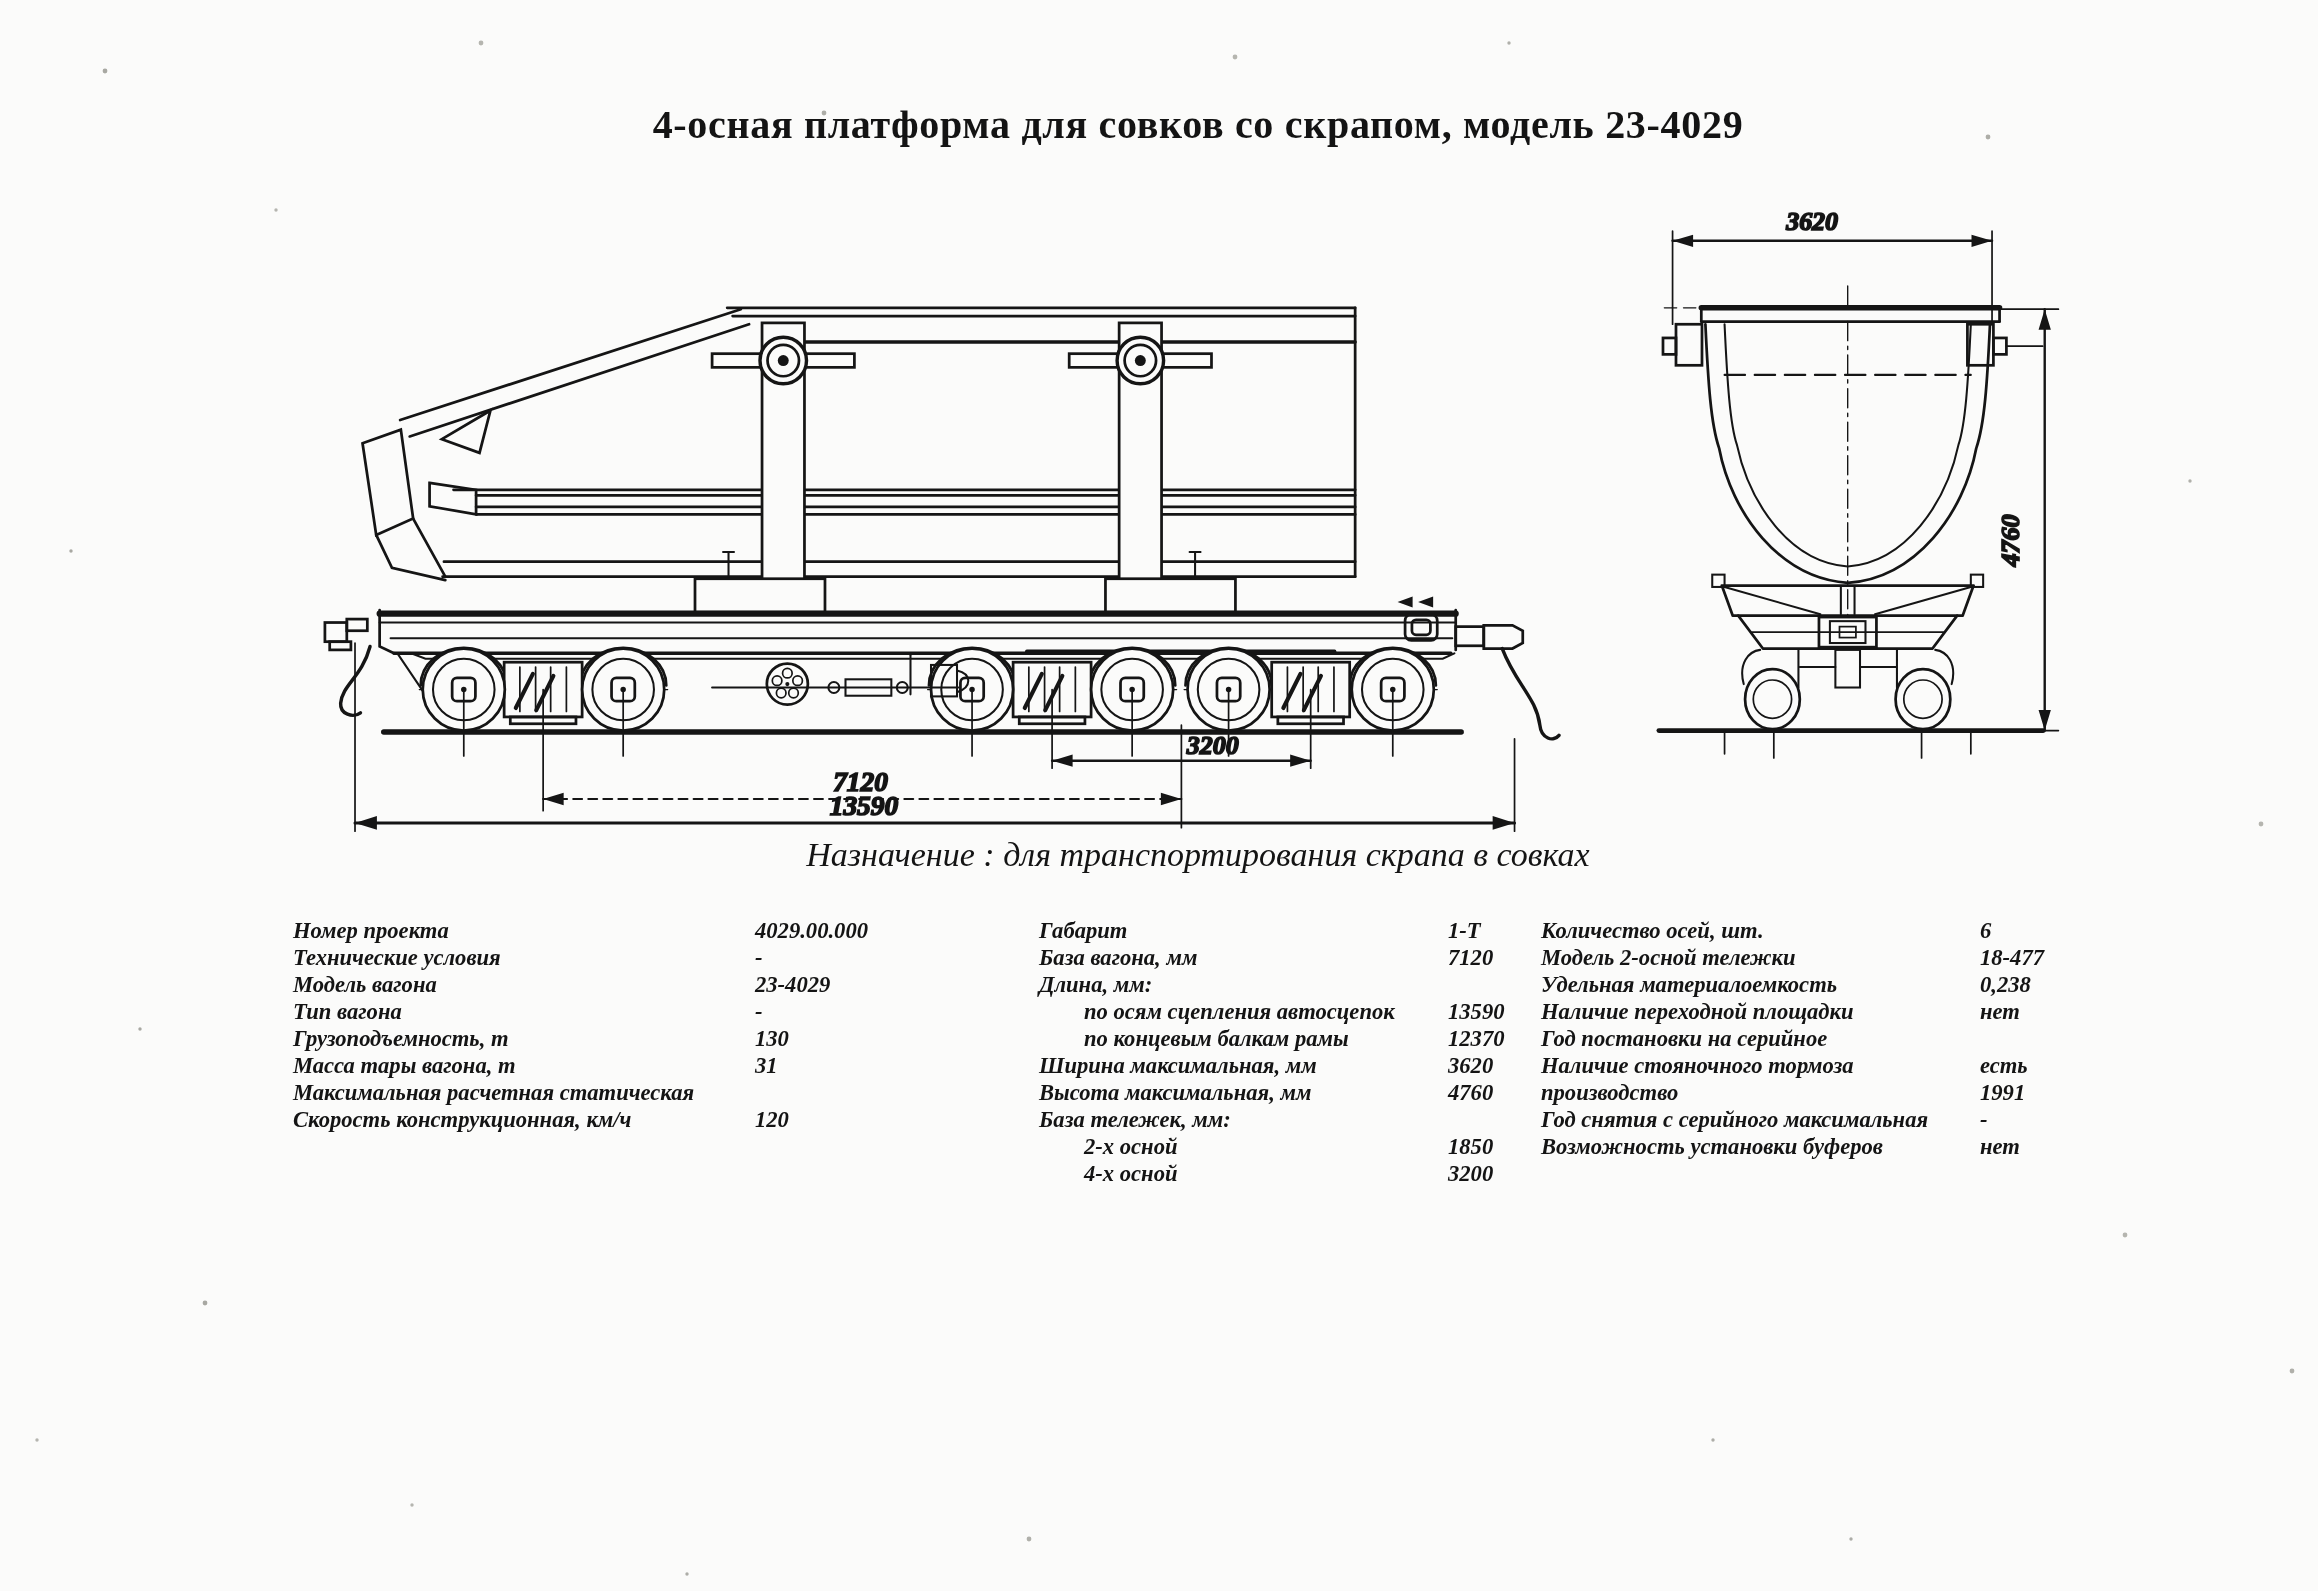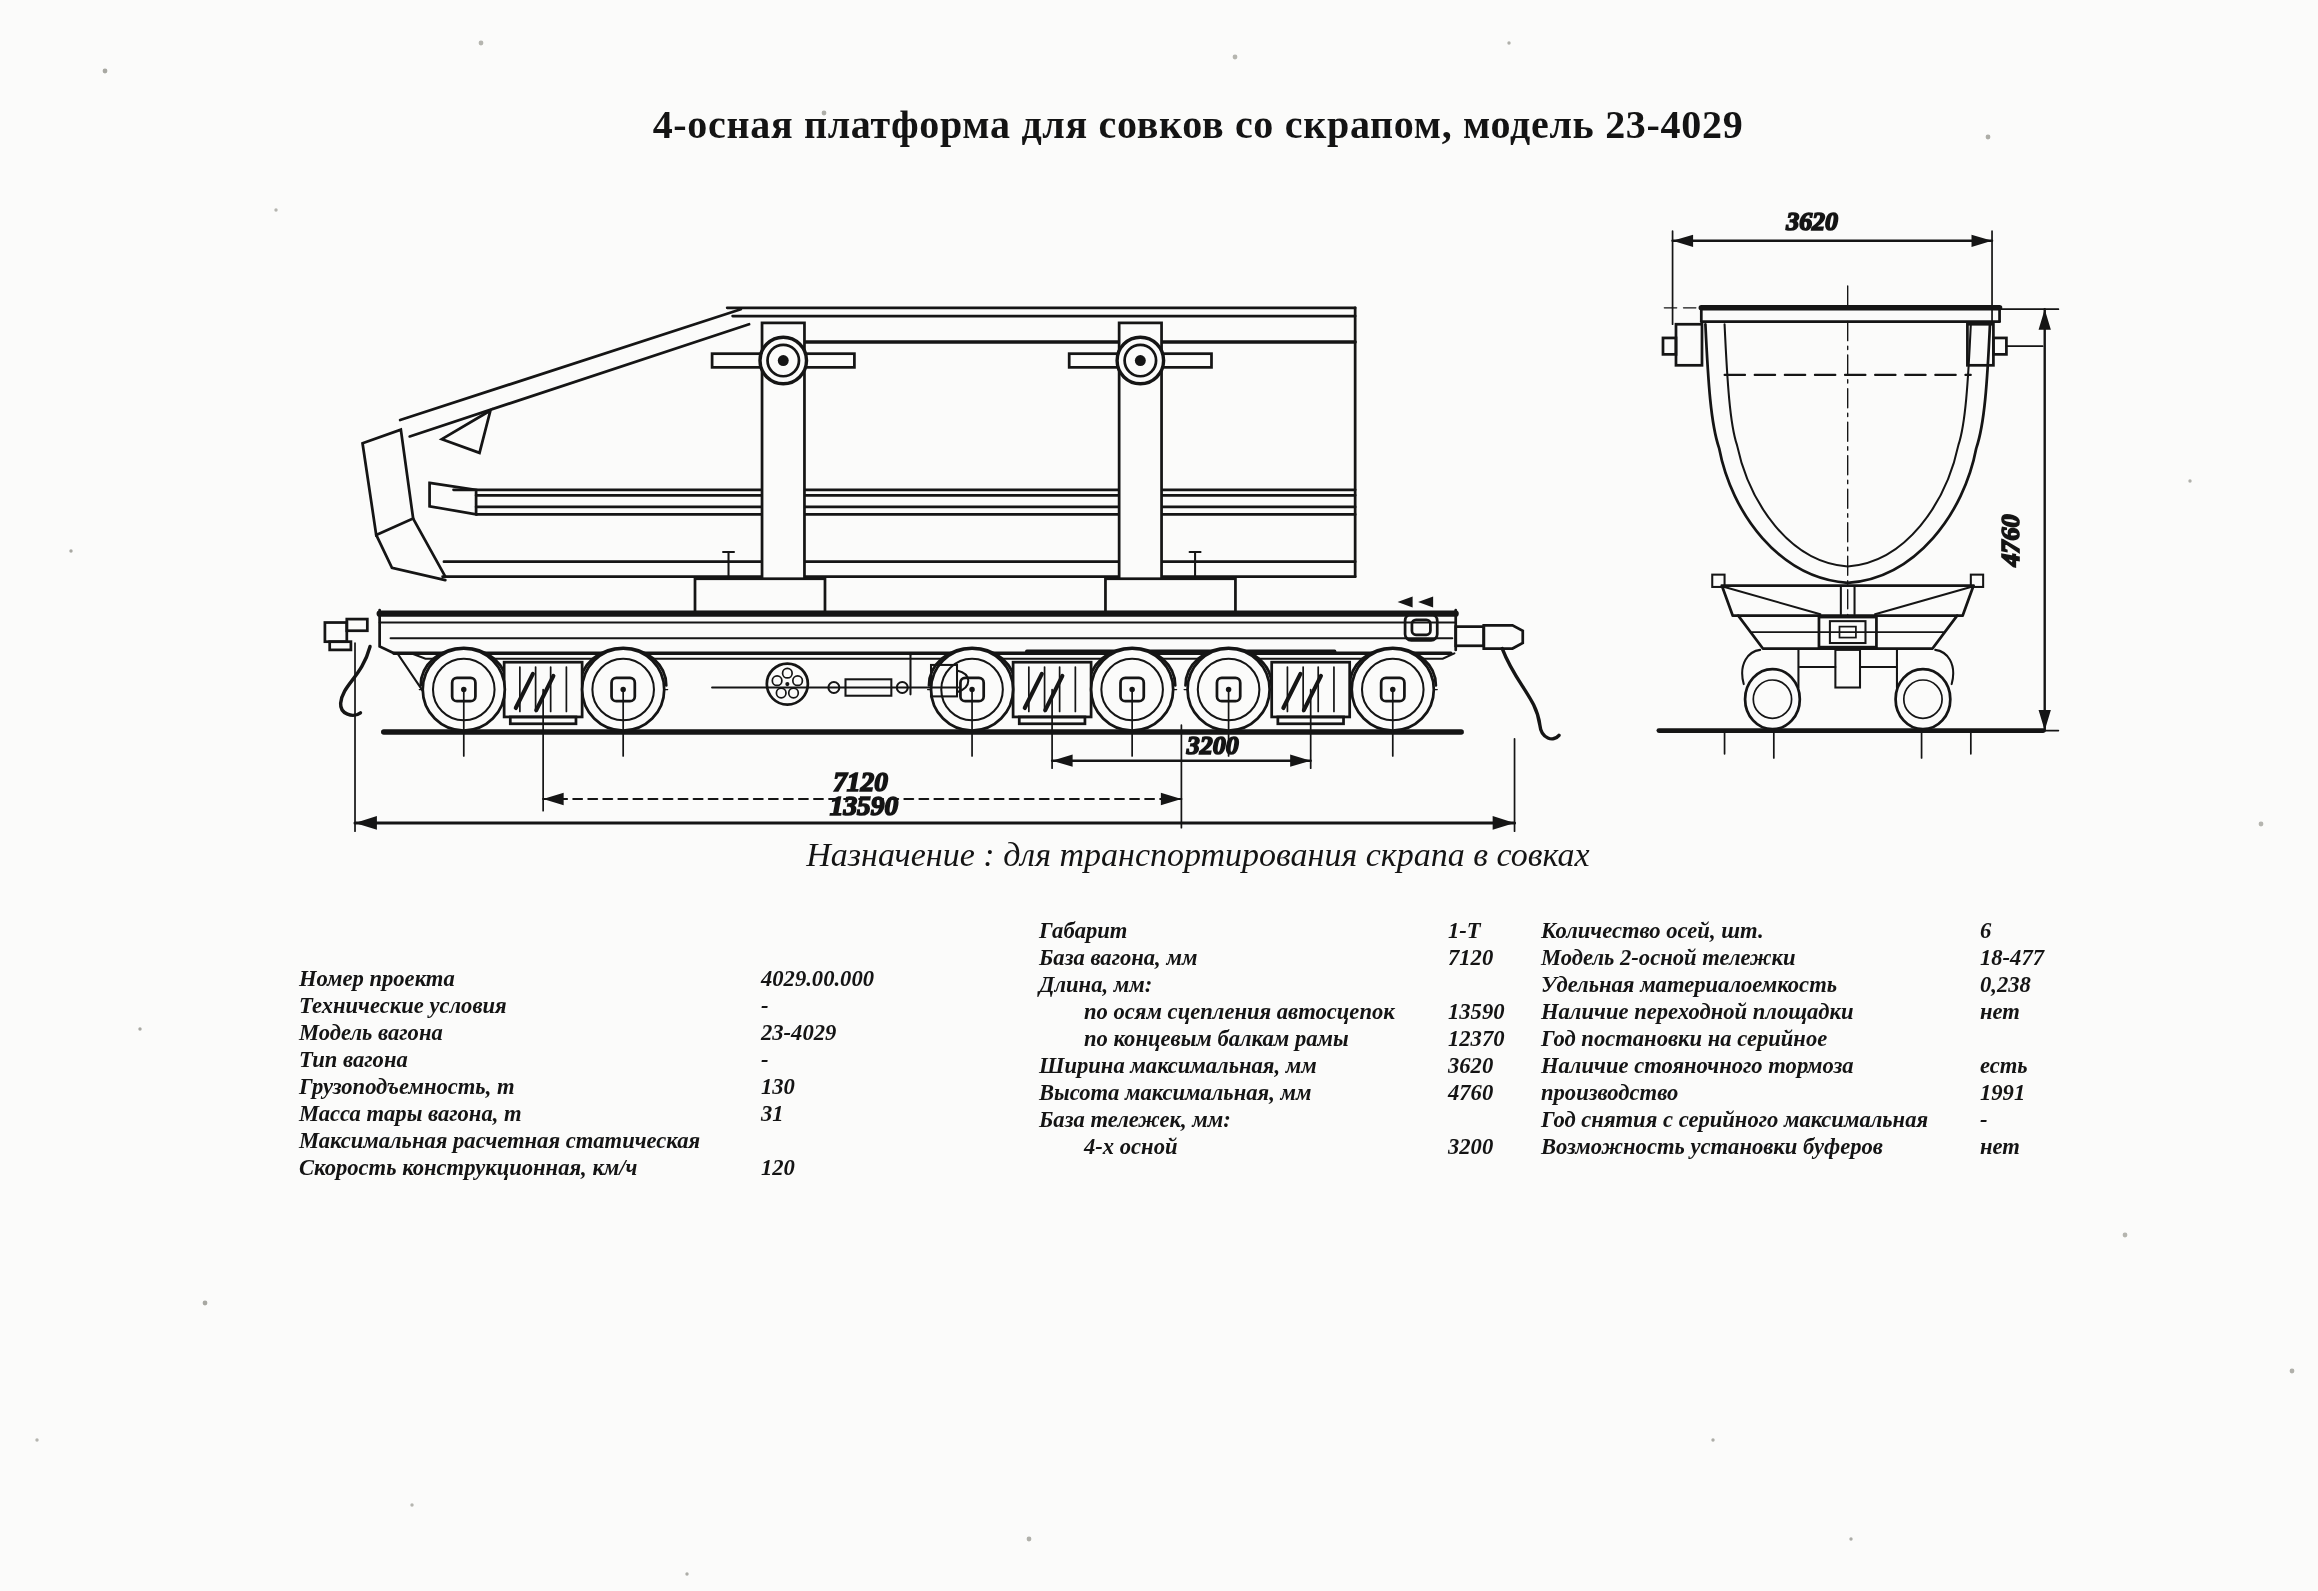--- a/index.html
+++ b/index.html
@@ -23,21 +23,21 @@
     font-family:"Liberation Serif", serif;
     font-style:italic;font-weight:700;fill:#141414;
   }
   
   .speccol{position:absolute;top:917px;}
   .srow{height:27px;line-height:27px;white-space:nowrap;
         font-size:22.6px;font-weight:700;font-style:italic;}
   .srow .lbl{display:inline-block;vertical-align:top;}
   .srow .val{display:inline-block;vertical-align:top;position:absolute;left:var(--valx);}
   .srow.ind .lbl{padding-left:45px;}
-  #col1{left:299px;width:719px;margin-top:48px;--valx:462px;}
+  #col1{left:293px;width:719px;--valx:462px;}
   #col2{left:1039px;width:684px;--valx:409px;}
   #col3{left:1541px;width:753px;--valx:439px;}
   #noise{left:0;top:0;width:2.1px;height:2.1px;background:transparent;border-radius:50%;
     box-shadow:
       104px 70px 0 1.4px #a8a8a2, 275px 209px 0 0.7px #b5b5af, 1987px 136px 0 1.4px #adada7,
       2189px 480px 0 0.7px #b0b0aa, 204px 1302px 0 1.4px #a8a8a2, 411px 1504px 0 0.7px #b5b5af,
       1028px 1538px 0 1.4px #b0b0aa, 1712px 1439px 0 0.7px #adada7, 2124px 1234px 0 1.4px #b5b5af,
       139px 1028px 0 0.7px #a8a8a2, 1234px 56px 0 1.4px #b5b5af, 686px 1573px 0 0.7px #adada7,
       1508px 42px 0 0.7px #b0b0aa, 2260px 823px 0 1.4px #b5b5af, 70px 550px 0 0.7px #a8a8a2,
       480px 42px 0 1.4px #b5b5af, 1850px 1538px 0 0.7px #adada7, 2291px 1370px 0 1.4px #b0b0aa,
@@ -308,20 +308,21 @@
   </div>
 <div class="speccol" id="col2">
     <div class="srow"><span class="lbl">Габарит</span><span class="val">1-Т</span></div>
     <div class="srow"><span class="lbl">База вагона, мм</span><span class="val">7120</span></div>
     <div class="srow"><span class="lbl">Длина, мм:</span><span class="val"></span></div>
     <div class="srow ind"><span class="lbl">по осям сцепления автосцепок</span><span class="val">13590</span></div>
     <div class="srow ind"><span class="lbl">по концевым балкам рамы</span><span class="val">12370</span></div>
     <div class="srow"><span class="lbl">Ширина максимальная, мм</span><span class="val">3620</span></div>
     <div class="srow"><span class="lbl">Высота максимальная, мм</span><span class="val">4760</span></div>
     <div class="srow"><span class="lbl">База тележек, мм:</span><span class="val"></span></div>
+    <div class="srow ind"><span class="lbl">2-х осной</span><span class="val">1850</span></div>
     <div class="srow ind"><span class="lbl">4-х осной</span><span class="val">3200</span></div>
   </div>
 <div class="speccol" id="col3">
     <div class="srow"><span class="lbl">Количество осей, шт.</span><span class="val">6</span></div>
     <div class="srow"><span class="lbl">Модель 2-осной тележки</span><span class="val">18-477</span></div>
     <div class="srow"><span class="lbl">Удельная материалоемкость</span><span class="val">0,238</span></div>
     <div class="srow"><span class="lbl">Наличие переходной площадки</span><span class="val">нет</span></div>
     <div class="srow"><span class="lbl">Год постановки на серийное</span><span class="val"></span></div>
     <div class="srow"><span class="lbl">Наличие стояночного тормоза</span><span class="val">есть</span></div>
     <div class="srow"><span class="lbl">производство</span><span class="val">1991</span></div>

